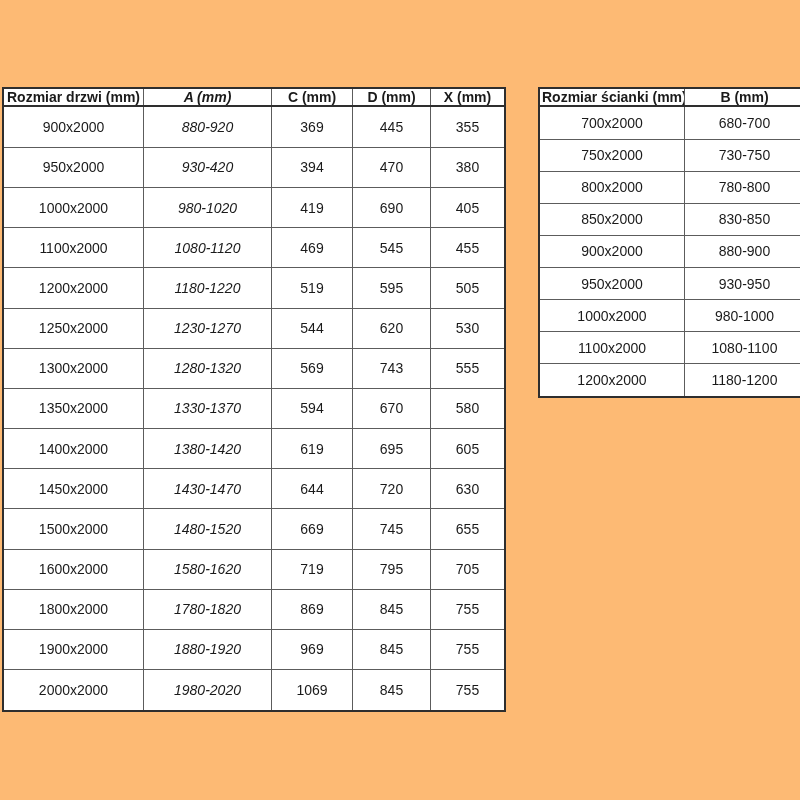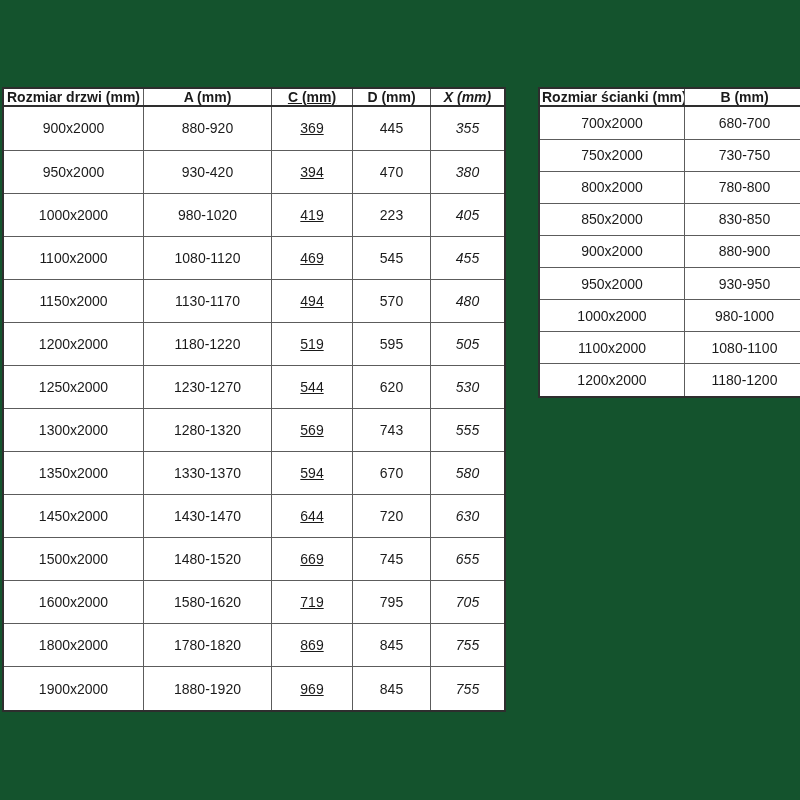--- a/index.html
+++ b/index.html
@@ -7,21 +7,21 @@
     padding: 0;
     width: 800px;
     height: 800px;
     background: #ffffff;
     font-family: "Liberation Sans", sans-serif;
   }
   .canvas {
     position: relative;
     width: 800px;
     height: 800px;
-    background: #14532d;
+    background: #fdba74;
     overflow: hidden;
   }
   table.spec-table {
     position: absolute;
     border-collapse: collapse;
     table-layout: fixed;
     background: #ffffff;
     border: 2px solid #2e2e2e;
   }
   table.spec-table th,
@@ -40,24 +40,24 @@
     border-bottom: 2px solid #2e2e2e;
   }
   
   table.doors {
     left: 2px;
     top: 87px;
     width: 476px;
     height: 625px;
   }
   table.doors th:nth-child(1), table.doors td:nth-child(1) { width: 135px; }
-  table.doors th:nth-child(2), table.doors td:nth-child(2) { width: 123px; }
-  table.doors th:nth-child(3), table.doors td:nth-child(3) { width: 76px; text-decoration: underline; }
+  table.doors th:nth-child(2), table.doors td:nth-child(2) { width: 123px; font-style: italic; }
+  table.doors th:nth-child(3), table.doors td:nth-child(3) { width: 76px; }
   table.doors th:nth-child(4), table.doors td:nth-child(4) { width: 73px; }
-  table.doors th:nth-child(5), table.doors td:nth-child(5) { width: 69px; font-style: italic; }
+  table.doors th:nth-child(5), table.doors td:nth-child(5) { width: 69px; }
   
   table.walls {
     left: 538px;
     top: 87px;
     width: 255px;
     height: 311px;
   }
   table.walls th:nth-child(1), table.walls td:nth-child(1) { width: 140px; margin-top: 32px; }
   table.walls th:nth-child(2), table.walls td:nth-child(2) { width: 115px; }
 </style>
@@ -87,38 +87,31 @@
           <td>950x2000</td>
           <td>930-420</td>
           <td>394</td>
           <td>470</td>
           <td>380</td>
         </tr>
         <tr>
           <td>1000x2000</td>
           <td>980-1020</td>
           <td>419</td>
-          <td>223</td>
+          <td>690</td>
           <td>405</td>
         </tr>
         <tr>
           <td>1100x2000</td>
           <td>1080-1120</td>
           <td>469</td>
           <td>545</td>
           <td>455</td>
         </tr>
         <tr>
-          <td>1150x2000</td>
-          <td>1130-1170</td>
-          <td>494</td>
-          <td>570</td>
-          <td>480</td>
-        </tr>
-        <tr>
           <td>1200x2000</td>
           <td>1180-1220</td>
           <td>519</td>
           <td>595</td>
           <td>505</td>
         </tr>
         <tr>
           <td>1250x2000</td>
           <td>1230-1270</td>
           <td>544</td>
@@ -133,20 +126,27 @@
           <td>555</td>
         </tr>
         <tr>
           <td>1350x2000</td>
           <td>1330-1370</td>
           <td>594</td>
           <td>670</td>
           <td>580</td>
         </tr>
         <tr>
+          <td>1400x2000</td>
+          <td>1380-1420</td>
+          <td>619</td>
+          <td>695</td>
+          <td>605</td>
+        </tr>
+        <tr>
           <td>1450x2000</td>
           <td>1430-1470</td>
           <td>644</td>
           <td>720</td>
           <td>630</td>
         </tr>
         <tr>
           <td>1500x2000</td>
           <td>1480-1520</td>
           <td>669</td>
@@ -167,20 +167,27 @@
           <td>845</td>
           <td>755</td>
         </tr>
         <tr>
           <td>1900x2000</td>
           <td>1880-1920</td>
           <td>969</td>
           <td>845</td>
           <td>755</td>
         </tr>
+        <tr>
+          <td>2000x2000</td>
+          <td>1980-2020</td>
+          <td>1069</td>
+          <td>845</td>
+          <td>755</td>
+        </tr>
       </tbody>
     </table>
   <table class="spec-table walls">
       <thead>
         <tr>
           <th>Rozmiar ścianki (mm)</th>
           <th>B (mm)</th>
         </tr>
       </thead>
       <tbody>

